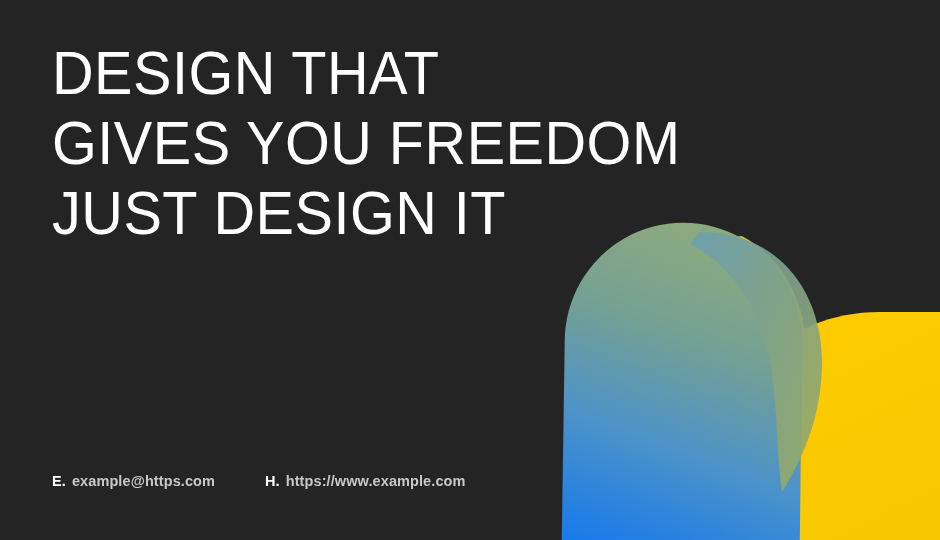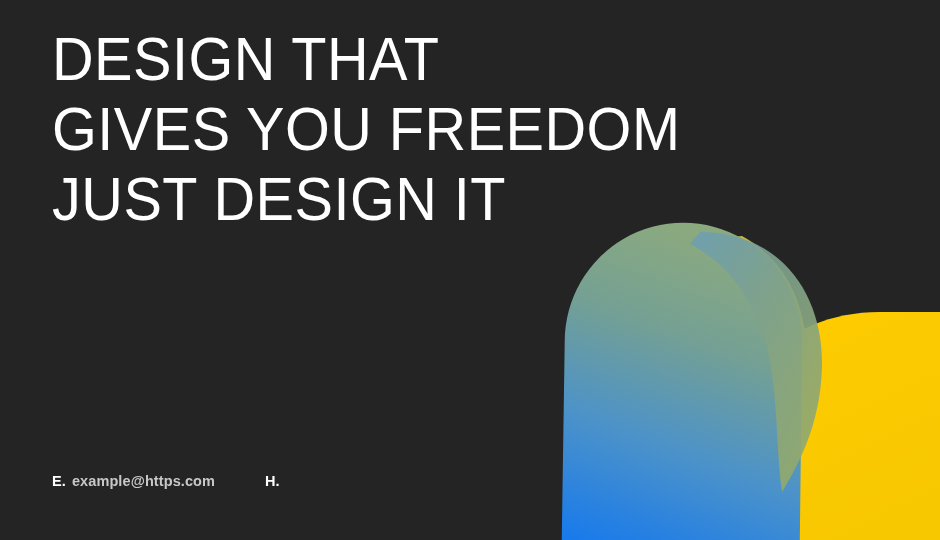--- a/index.html
+++ b/index.html
@@ -27,21 +27,21 @@
     left: 0; top: 0;
     width: 940px;
     height: 540px;
     pointer-events: none;
   }
 
   
   #headline-block {
     position: absolute;
     left: 52px;
-    top: 24px;
+    top: 38px;
     z-index: 4;
   }
   .headline-line {
     display: block;
     color: #ffffff;
     font-family: "Liberation Sans Narrow", "Liberation Sans", sans-serif;
     font-size: 62px;
     line-height: 70px;
     font-weight: 400;
     letter-spacing: 0.5px;
@@ -154,17 +154,18 @@
 
   <div id="footer-contacts">
 
     <div class="contact-item contact-email">
       <span class="contact-prefix">E.</span>
       <span class="contact-value">example@https.com</span>
     </div>
 
     <div class="contact-item contact-website">
       <span class="contact-prefix">H.</span>
+      <span class="contact-value">https://www.example.com</span>
     </div>
 
   </div>
 
 </div>
 
 </body></html>

